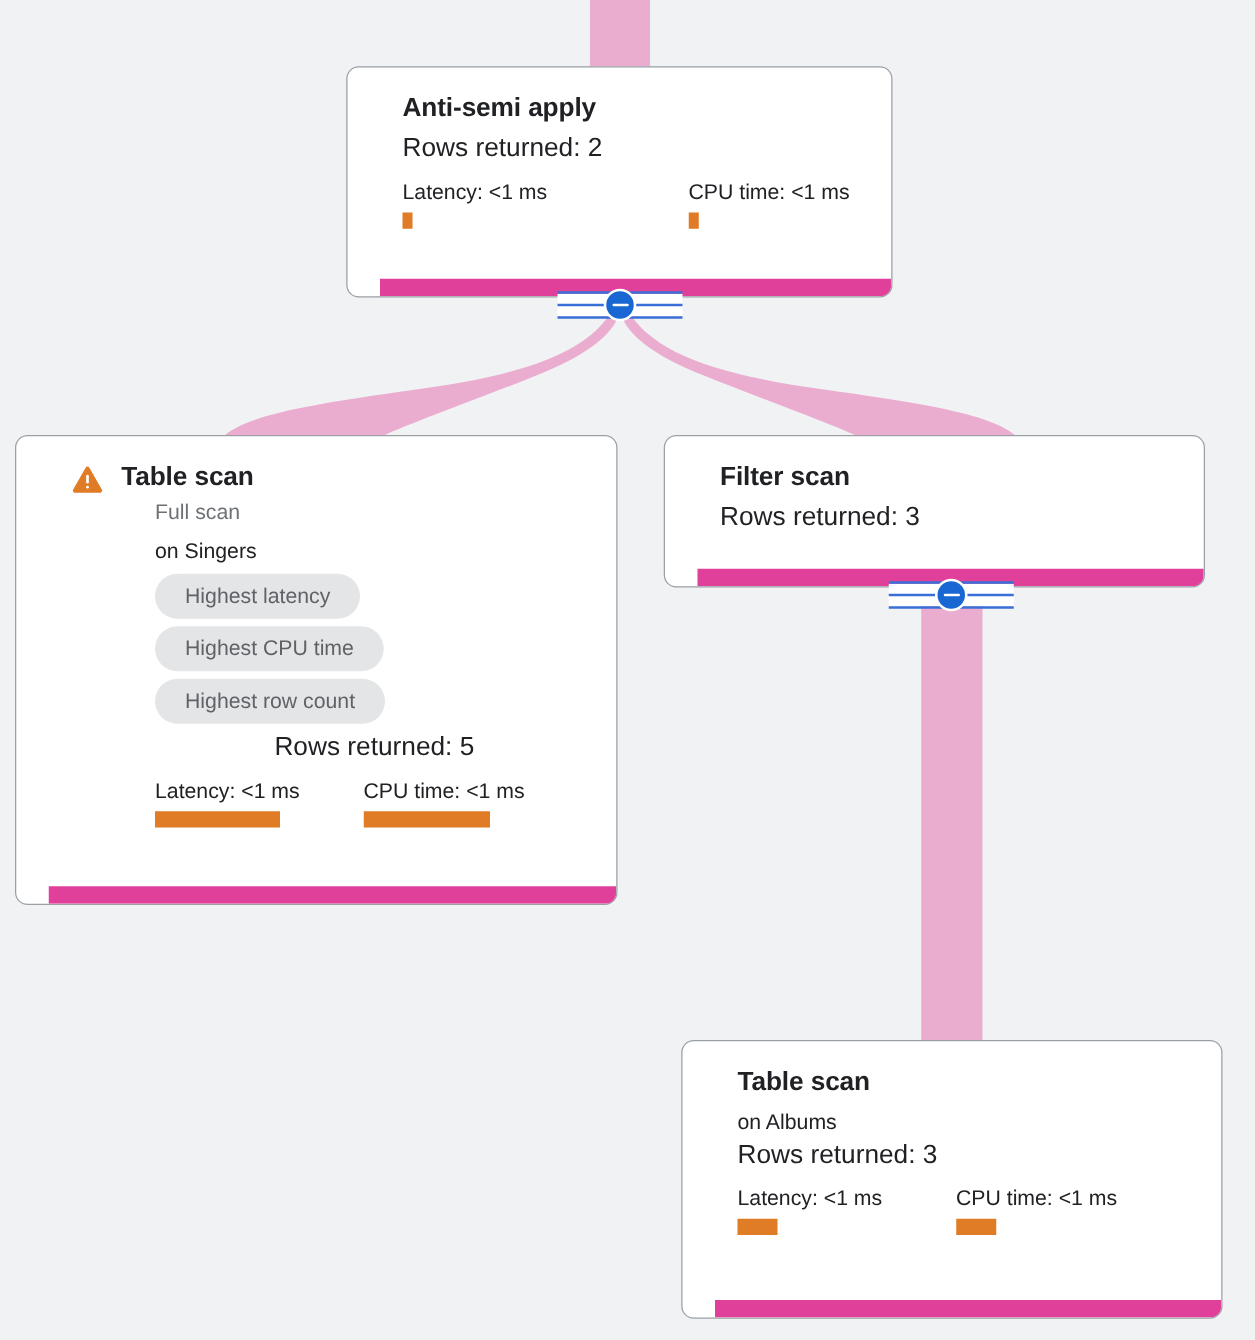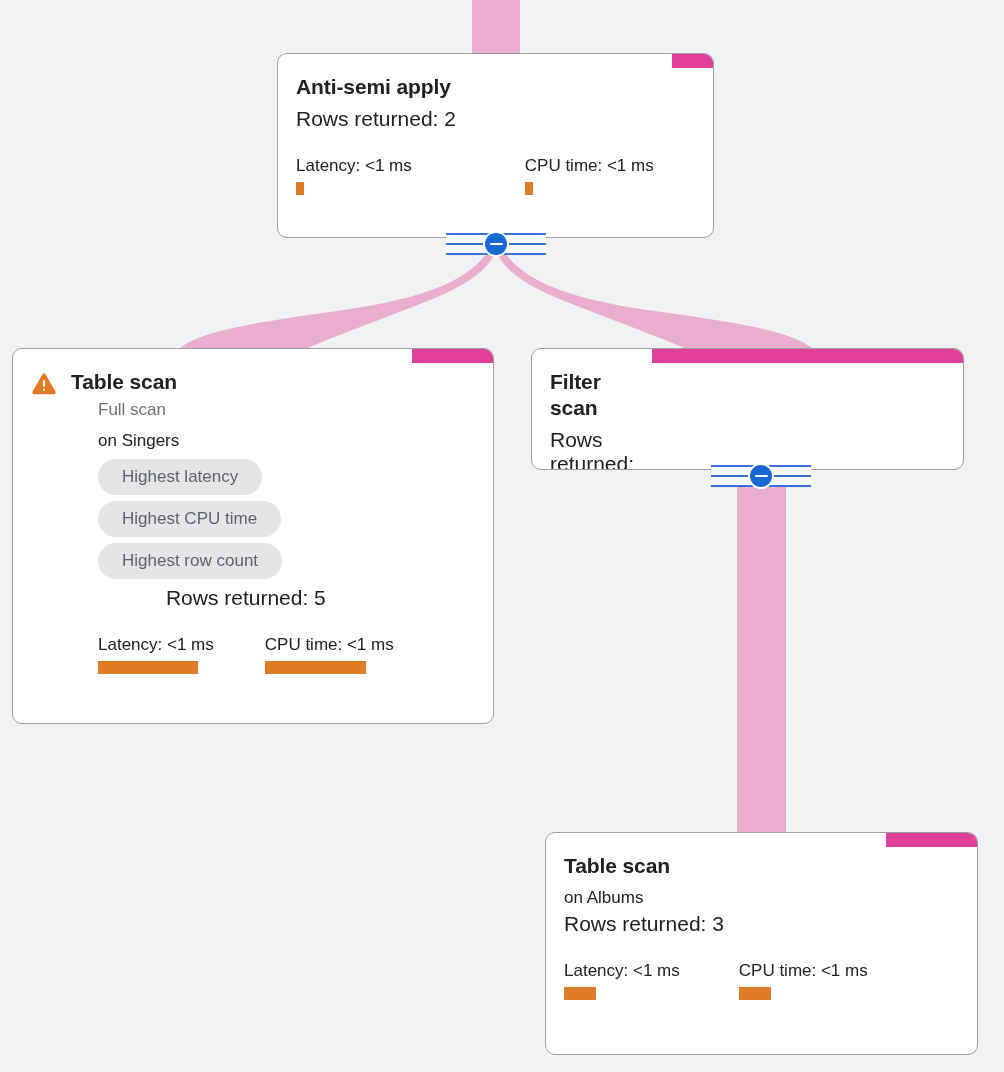--- a/index.html
+++ b/index.html
@@ -37,21 +37,22 @@
 
   
   .node-card {
     position: absolute;
     z-index: 3;
     background: #ffffff;
     border: 1px solid #9aa0a6;
     border-radius: 10px;
     overflow: hidden;
     display: flex;
-    flex-direction: row;
+    flex-direction: column;
+    padding-left: 26px;
   }
 
   .node-body {
     flex: 1 1 auto;
     padding: 20px 18px 14px 18px;
     position: relative;
   }
 
   .node-accent {
     flex: 0 0 auto;
@@ -116,21 +117,21 @@
     color: #5f6368;
     font-size: 17px;
     line-height: 20px;
     padding: 8px 24px;
     border-radius: 999px;
   }
 
   
   .metrics {
     display: flex;
-    margin-top: 24px;
+    margin-top: 12px;
   }
 
   .metric {
     display: flex;
     flex-direction: column;
   }
 
   .metric-label {
     font-size: 17px;
     color: #202124;

